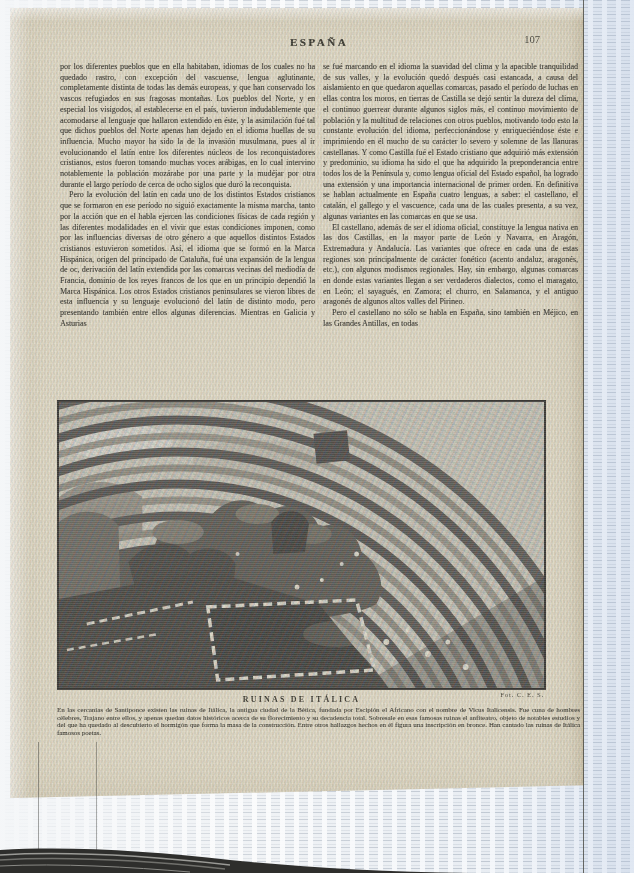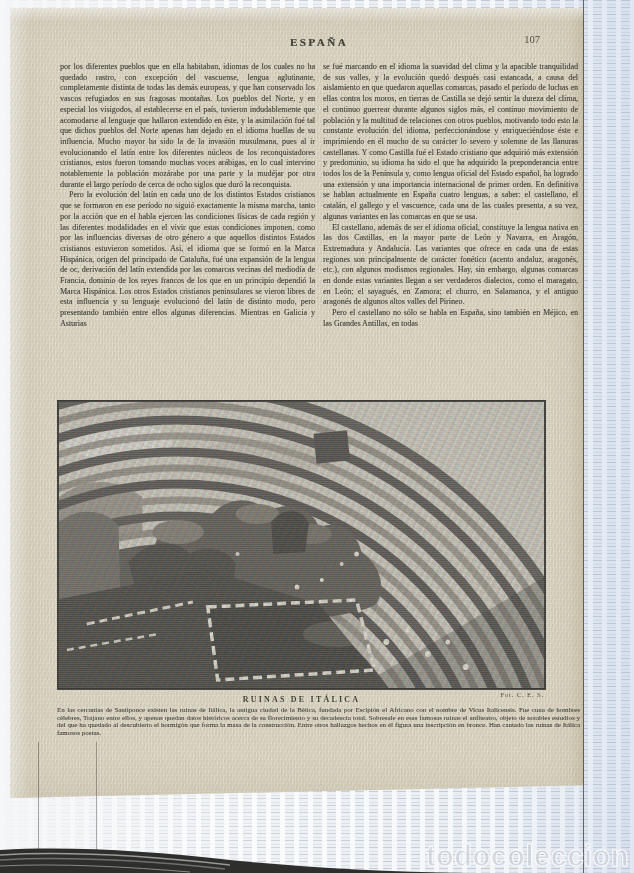--- a/index.html
+++ b/index.html
@@ -174,15 +174,14 @@
   <div class="vline a"></div>
   <div class="vline b"></div>
 
   <svg class="dark-object" viewBox="0 0 634 34" preserveAspectRatio="none">
     <path d="M0,34 L0,11 C70,7 150,12 230,21 C300,28 380,33 470,34 Z" fill="#2e2e2c"></path>
     <path d="M0,16 C70,12 150,17 230,26" stroke="#9a9a96" stroke-width="1.5" fill="none"></path>
     <path d="M0,21 C70,17 150,22 225,30" stroke="#70706c" stroke-width="1.5" fill="none"></path>
     <path d="M0,27 C60,24 130,28 190,33" stroke="#8a8a86" stroke-width="1" fill="none"></path>
   </svg>
 
-  <div class="watermark">todocoleccion</div>
 
 </div>
 
 </body></html>

